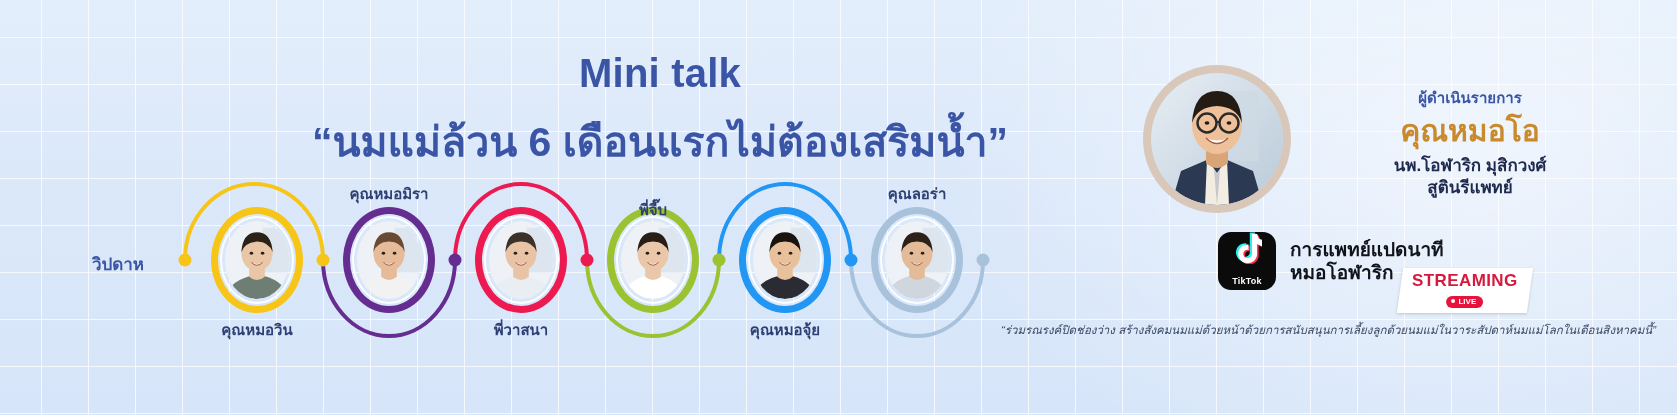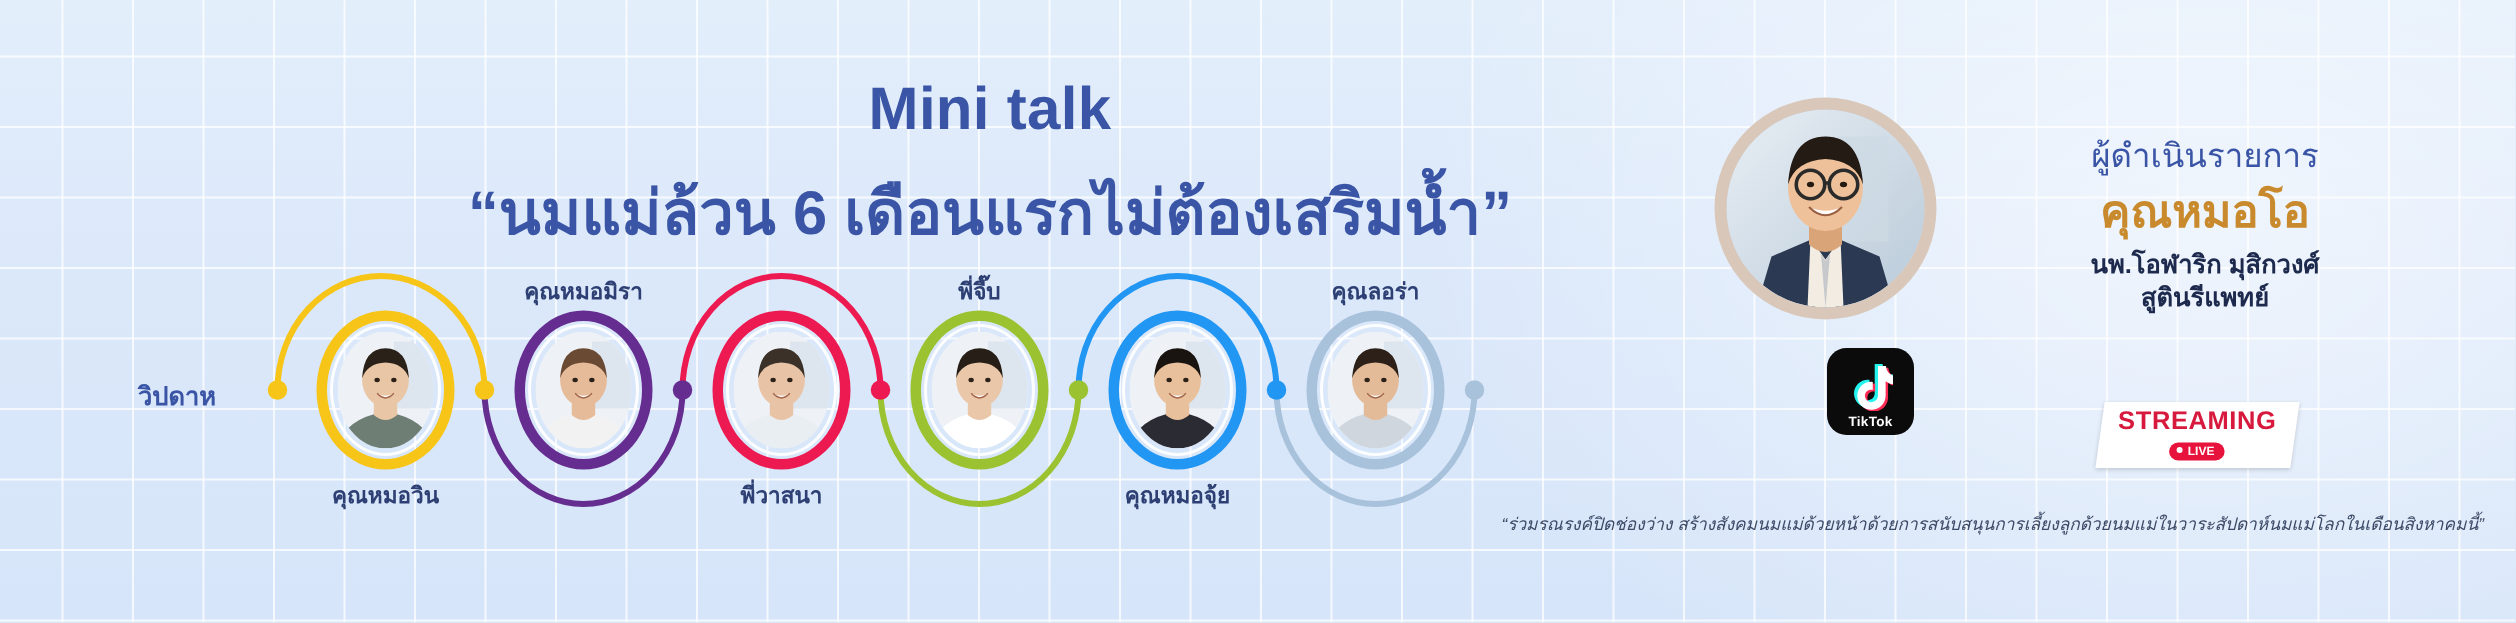--- a/index.html
+++ b/index.html
@@ -132,21 +132,21 @@
     overflow: hidden;
     position: relative;
     background: #cfd9e6;
   }
   #host-text {
     position: absolute;
     left: 1300px; top: 86px;
     width: 340px;
     text-align: center;
   }
-  #host-role { font-size: 22px; color: #3a55a5; font-weight: normal; }
+  #host-role { font-size: 15px; color: #3a55a5; font-weight: bold; }
   #host-name {
     font-size: 30px; font-weight: bold; color: #c98a2e;
     margin-top: 4px; line-height: 1.15;
   }
   #host-fullname {
     font-size: 17px; font-weight: bold; color: #1d2a4d;
     margin-top: 6px; line-height: 1.35; text-align: center;
   }
   #host-spec {
     font-size: 17px; font-weight: bold; color: #1d2a4d;
@@ -158,21 +158,21 @@
     position: absolute;
     left: 1218px; top: 232px;
     display: flex; align-items: center; gap: 14px;
   }
   #tiktok-icon {
     width: 58px; height: 58px;
     border-radius: 13px;
     background: #0b0b0b;
     position: relative;
     display: flex; flex-direction: column;
-    align-items: center; justify-content: center;
+    align-items: center; justify-content: flex-start;
   }
   #tiktok-wordmark {
     position: absolute; bottom: 4px; left: 0; right: 0;
     text-align: center;
     color: #fff; font-size: 9px; font-weight: bold;
     letter-spacing: .2px;
   }
   #tiktok-channel {
     font-size: 19px; font-weight: bold; color: #10131a; line-height: 1.22;
   }
@@ -197,21 +197,21 @@
     border-radius: 8px; padding: 1px 7px 2px 5px;
     margin-top: 2px;
   }
   #live-pill .live-dot {
     width: 4px; height: 4px; background: #fff; border-radius: 50%;
   }
 
   
   #footer-note {
     position: absolute;
-    left: 836px; top: 340px;
+    left: 836px; top: 321px;
     width: 820px;
     text-align: right;
     font-size: 11.5px;
     font-style: italic;
     color: #3c4a66;
     white-space: nowrap;
   }
 </style>
 </head>
 <body>
@@ -342,21 +342,21 @@
         <ellipse cx="35" cy="29" rx="14" ry="16" fill="#eac7a8"></ellipse>
         <path d="M21 28 q1 -18 14 -18 q13 0 14 18 q-3 -9 -14 -9.5 q-11 .5 -14 9.5 Z" fill="#271f17"></path>
         <ellipse cx="30" cy="29" rx="1.6" ry="1.3" fill="#2b2118"></ellipse>
         <ellipse cx="40" cy="29" rx="1.6" ry="1.3" fill="#2b2118"></ellipse>
         <path d="M30 37 q5 5 10 0 q-5 3 -10 0 Z" fill="#fff"></path>
         <path d="M30 37 q5 5.5 10 0" fill="none" stroke="#a4664a" stroke-width=".9"></path>
       </g>
     </svg>
         </div>
       </div>
-      <div class="speaker-label" style="left: 653px; top: 4px;">พี่จี๊บ</div>
+      <div class="speaker-label" style="left: 653px; top: 20px;">พี่จี๊บ</div>
       <div class="avatar" style="left: 785px; top: 82px; width: 92px; height: 106px;">
         <div class="ring-outer" style="border-width: 7px; border-color: rgb(33, 150, 243);"></div>
         <div class="ring-inner" style="inset: 9px;"></div>
         <div class="photo" style="inset: 14px;">
           <svg width="100%" height="100%" viewBox="0 0 70 70" preserveAspectRatio="xMidYMid slice">
       <defs>
               <clipPath id="pc4">
                 <circle cx="35" cy="35" r="35"></circle>
               </clipPath>
             </defs>
@@ -454,20 +454,24 @@
 
   <div id="tiktok-row">
     <div id="tiktok-icon">
       <svg width="30" height="32" viewBox="0 0 30 32" style="margin-bottom:6px">
         <path d="M20 2 h5.2 c.6 4.2 3 6.6 7 7 v5.2 c-2.6 .2 -5 -.6 -7.1 -2.1 v9.6 c0 5.6 -4.4 9.5 -9.5 9.5 c-5.2 0 -9.4 -4.2 -9.4 -9.4 c0 -5.4 4.6 -9.8 10.3 -9.2 v5.4 c-2.8 -.7 -5.2 1.2 -5.2 3.9 c0 2.3 1.9 4.2 4.2 4.2 c2.4 0 4.5 -1.9 4.5 -4.4 Z" fill="#25f4ee" transform="translate(-2.2,-1.4)"></path>
         <path d="M20 2 h5.2 c.6 4.2 3 6.6 7 7 v5.2 c-2.6 .2 -5 -.6 -7.1 -2.1 v9.6 c0 5.6 -4.4 9.5 -9.5 9.5 c-5.2 0 -9.4 -4.2 -9.4 -9.4 c0 -5.4 4.6 -9.8 10.3 -9.2 v5.4 c-2.8 -.7 -5.2 1.2 -5.2 3.9 c0 2.3 1.9 4.2 4.2 4.2 c2.4 0 4.5 -1.9 4.5 -4.4 Z" fill="#fe2c55" transform="translate(1.6,1.2)"></path>
         <path d="M20 2 h5.2 c.6 4.2 3 6.6 7 7 v5.2 c-2.6 .2 -5 -.6 -7.1 -2.1 v9.6 c0 5.6 -4.4 9.5 -9.5 9.5 c-5.2 0 -9.4 -4.2 -9.4 -9.4 c0 -5.4 4.6 -9.8 10.3 -9.2 v5.4 c-2.8 -.7 -5.2 1.2 -5.2 3.9 c0 2.3 1.9 4.2 4.2 4.2 c2.4 0 4.5 -1.9 4.5 -4.4 Z" fill="#ffffff"></path>
       </svg>
       <span id="tiktok-wordmark">TikTok</span>
     </div>
+    <div id="tiktok-channel">
+      <div>การแพทย์แปดนาที</div>
+      <div>หมอโอฬาริก</div>
+    </div>
   </div>
 
   <div id="streaming-badge">
     <div class="inner">
       <div id="streaming-word">STREAMING</div>
       <span id="live-pill">
         <span class="live-dot"></span>
         <span>LIVE</span>
       </span>
     </div>

